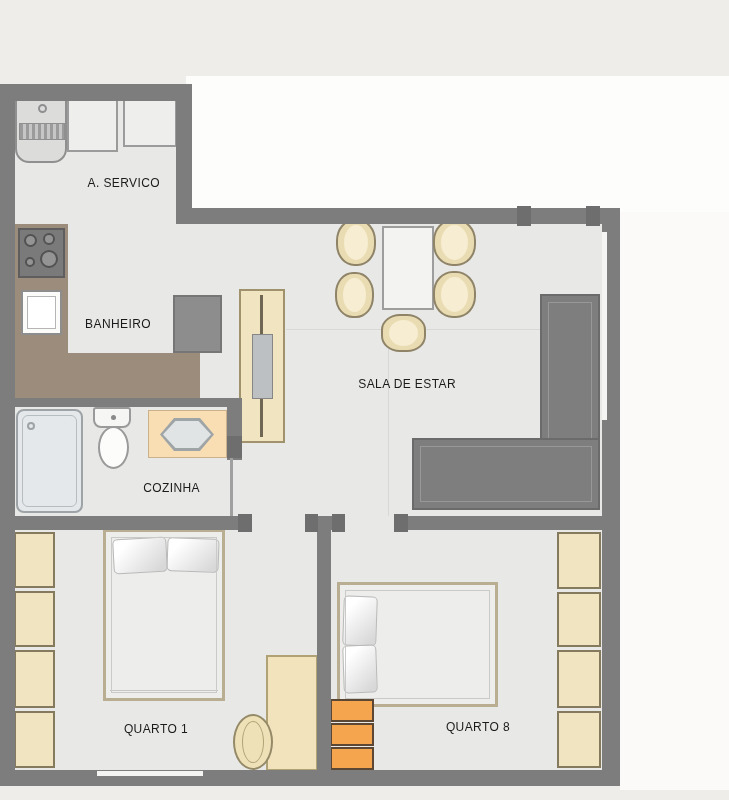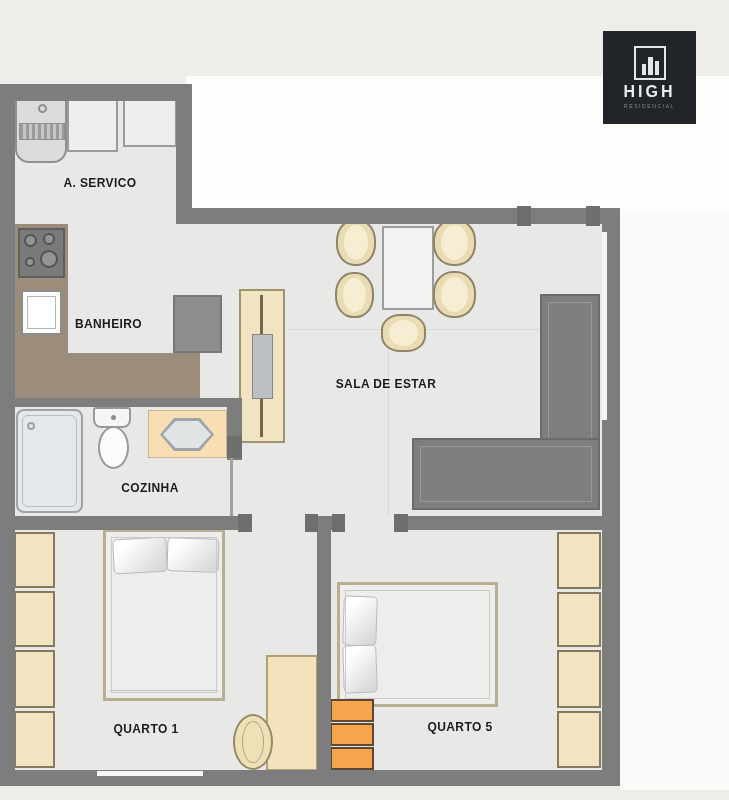--- a/index.html
+++ b/index.html
@@ -4,21 +4,21 @@
 <style>
   html,body{margin:0;padding:0;}
   body{font-family:"Liberation Sans",sans-serif;}
   .canvas{position:relative;width:729px;height:800px;background:var(--page-bg,#efedea);overflow:hidden;}
   .bgw{position:absolute;}
   .floor{position:absolute;background:var(--floor,#e8e8e7);}
   .wall{position:absolute;background:var(--wall,#7d7d7d);}
   .jamb{position:absolute;background:var(--wall-dark,#6e6e6e);}
   .window{position:absolute;background:#f4f4f3;}
   .floorline{position:absolute;background:#d8d8d7;}
-  .room-label{position:absolute;font-weight:bold;font-size:12px;letter-spacing:.4px;color:var(--label-text,#1b1b1b);text-align:center;white-space:nowrap;}
+  .room-label{position:absolute;font-weight:normal;font-size:12px;letter-spacing:.4px;color:var(--label-text,#1b1b1b);text-align:right;white-space:nowrap;}
   
   .boxed{position:absolute;box-sizing:border-box;}
   .counter{position:absolute;background:var(--counter-brown,#9c8c7b);}
   .ward{position:absolute;box-sizing:border-box;background:var(--cream,#f1e4c1);border:2px solid #857a5e;}
   .chair{position:absolute;box-sizing:border-box;background:#eadcb2;border:2px solid var(--cream-dark,#8f8468);border-radius:46%;}
   .chair::after{content:"";position:absolute;inset:4px 6px;background:#f6edd2;border-radius:50%;}
   .bed{position:absolute;box-sizing:border-box;background:#ededeb;border:3px solid #b9ae92;}
   .bed::after{content:"";position:absolute;inset:5px;border:1px solid #cacac9;pointer-events:none;}
   .pillow{position:absolute;background:linear-gradient(135deg,#ffffff 20%,#d8d8d8 90%);border:1px solid #b9b9b9;border-radius:5px;}
   .sofa-part{position:absolute;box-sizing:border-box;background:var(--sofa,#7e7e7e);border:2px solid #6b6b6b;}
@@ -143,26 +143,17 @@
   <div class="jamb" style="left:227px;top:436px;width:15px;height:22px;"></div>
   <div style="position:absolute;left:230px;top:458px;width:3px;height:58px;background:#a0a0a0;"></div>
 
   <div class="window" style="left:602px;top:232px;width:5px;height:188px;"></div>
   <div class="window" style="left:97px;top:771px;width:106px;height:5px;"></div>
 
   <div class="room-label" style="left:40px;top:176px;width:120px;">A. SERVICO</div>
   <div class="room-label" style="left:66px;top:317px;width:85px;">BANHEIRO</div>
   <div class="room-label" style="left:316px;top:377px;width:140px;">SALA DE ESTAR</div>
   <div class="room-label" style="left:100px;top:481px;width:100px;">COZINHA</div>
-  <div class="room-label" style="left:96px;top:722px;width:100px;">QUARTO 1</div>
-  <div class="room-label" style="left:410px;top:720px;width:100px;">QUARTO 5</div>
+  <div class="room-label" style="left:88px;top:722px;width:100px;">QUARTO 1</div>
+  <div class="room-label" style="left:410px;top:720px;width:100px;">QUARTO 8</div>
 
-  <div class="logo">
-    <div class="logo-icon">
-      <div class="logo-bar" style="left:6px;width:4px;height:11px;"></div>
-      <div class="logo-bar" style="left:12px;width:5px;height:18px;"></div>
-      <div class="logo-bar" style="left:19px;width:4px;height:14px;"></div>
-    </div>
-    <div class="logo-brand">HIGH</div>
-    <div class="logo-sub">RESIDENCIAL</div>
-  </div>
 
 </div>
 
 </body></html>

